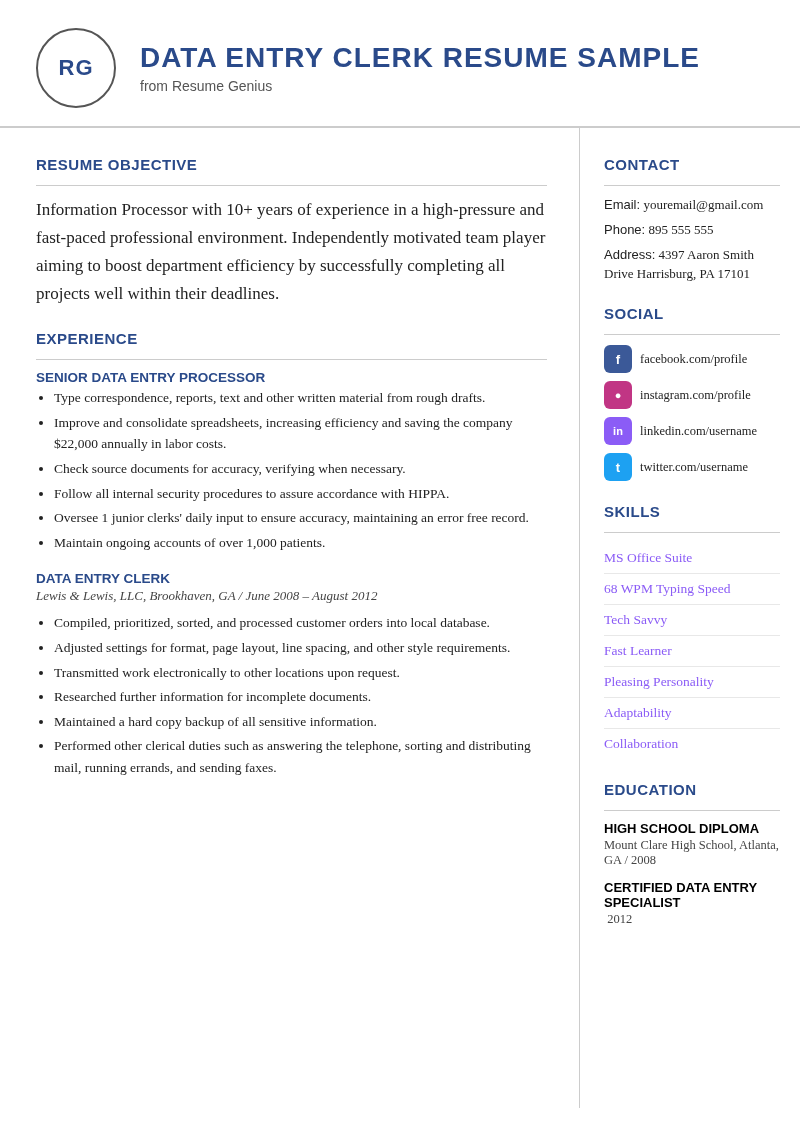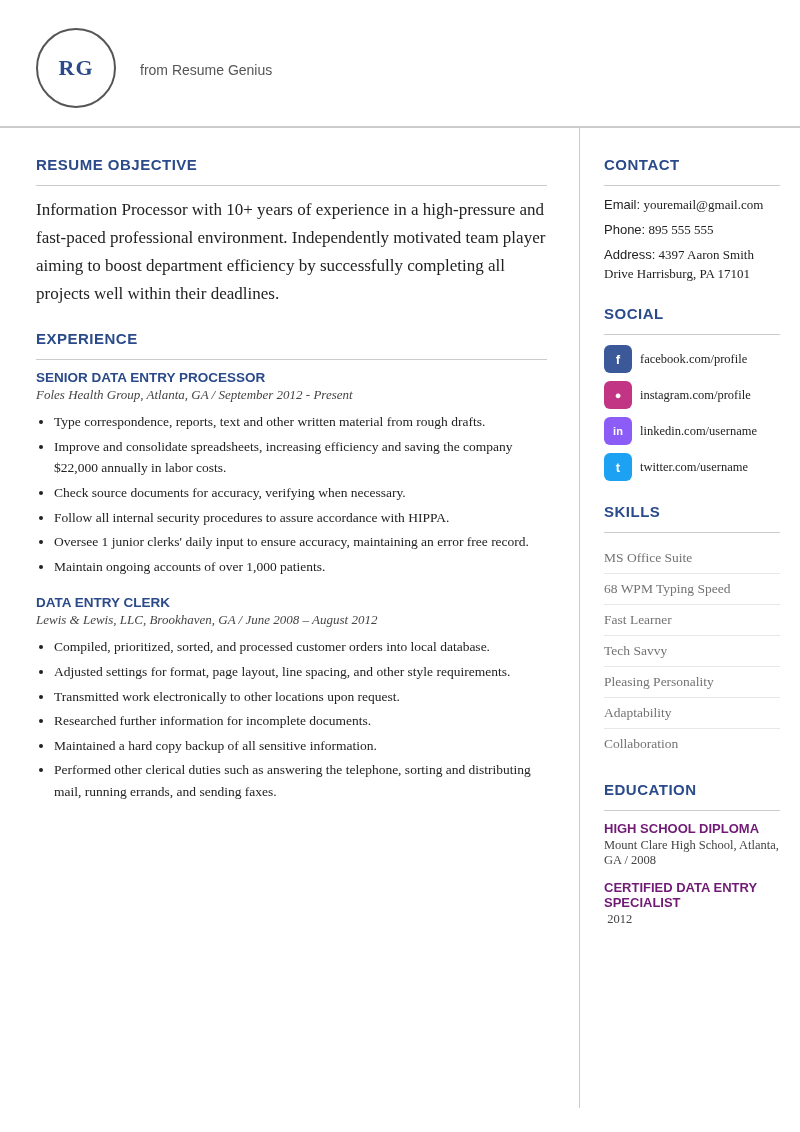--- a/index.html
+++ b/index.html
@@ -28,21 +28,21 @@
       display: flex;
       align-items: center;
       justify-content: center;
       flex-shrink: 0;
       margin-right: 24px;
     }
     .logo-initials {
       font-size: 22px;
       font-weight: bold;
       color: #2a4a8a;
-      font-family: Liberation Serif, serif;
+      font-family: Liberation Sans, sans-serif;
       letter-spacing: 1px;
     }
     .header-text {}
     .header-title {
       font-size: 28px;
       font-weight: bold;
       color: #2a4a8a;
       font-family: Arial, sans-serif;
       letter-spacing: 1px;
       text-transform: uppercase;
@@ -158,70 +158,70 @@
     .social-icon.li { background: #8b5cf6; }
     .social-icon.tw { background: #1da1f2; }
     .social-text {
       font-size: 12.5px;
       color: #222;
     }
 
     
     .skill-item {
       font-size: 13.5px;
-      color: #737373;
+      color: #8b5cf6;
       padding: 7px 0;
       border-bottom: 1px solid #e8e8e8;
     }
 
     
     .edu-title {
       font-family: Arial, sans-serif;
       font-size: 13px;
       font-weight: bold;
       text-transform: uppercase;
-      color: #701a75;
+      color: #000000;
       margin-bottom: 2px;
     }
     .edu-meta {
       font-size: 12.5px;
       color: #444;
       margin-bottom: 12px;
     }
 
     .section-gap { margin-bottom: 22px; }
     .section-gap-sm { margin-bottom: 14px; }
   </style>
 </head>
 <body>
 
 <div class="header">
   <div class="logo-circle">
     <span class="logo-initials">RG</span>
   </div>
   <div class="header-text">
+    <div class="header-title">DATA ENTRY CLERK RESUME SAMPLE</div>
     <div class="header-subtitle">from Resume Genius</div>
   </div>
 </div>
 
 <div class="main-layout">
 
   <div class="left-col">
 
     <div class="section-gap">
       <div class="section-title">RESUME OBJECTIVE</div>
       <p class="objective-text">Information Processor with 10+ years of experience in a high-pressure and fast-paced professional environment. Independently motivated team player aiming to boost department efficiency by successfully completing all projects well within their deadlines.</p>
     </div>
 
     <div>
       <div class="section-title">EXPERIENCE</div>
 
       <div class="section-gap-sm">
         <div class="job-title-link">SENIOR DATA ENTRY PROCESSOR</div>
-        <div class="job-meta">Foles Health Group, Atlanta, GA  /  September 2012 - Present</div>
         <ul class="job-bullets">
           <li>Type correspondence, reports, text and other written material from rough drafts.</li>
           <li>Improve and consolidate spreadsheets, increasing efficiency and saving the company $22,000 annually in labor costs.</li>
           <li>Check source documents for accuracy, verifying when necessary.</li>
           <li>Follow all internal security procedures to assure accordance with HIPPA.</li>
           <li>Oversee 1 junior clerks' daily input to ensure accuracy, maintaining an error free record.</li>
           <li>Maintain ongoing accounts of over 1,000 patients.</li>
         </ul>
       </div>
 
@@ -277,22 +277,22 @@
       <div class="social-item">
         <div class="social-icon tw">t</div>
         <span class="social-text">twitter.com/username</span>
       </div>
     </div>
 
     <div class="section-gap">
       <div class="section-title">SKILLS</div>
       <div class="skill-item">MS Office Suite</div>
       <div class="skill-item">68 WPM Typing Speed</div>
+      <div class="skill-item">Tech Savvy</div>
       <div class="skill-item">Fast Learner</div>
-      <div class="skill-item">Tech Savvy</div>
       <div class="skill-item">Pleasing Personality</div>
       <div class="skill-item">Adaptability</div>
       <div class="skill-item" style="border-bottom:none;">Collaboration</div>
     </div>
 
     <div>
       <div class="section-title">EDUCATION</div>
       <div class="edu-title">HIGH SCHOOL DIPLOMA</div>
       <div class="edu-meta">Mount Clare High School, Atlanta, GA / 2008</div>
       <div class="edu-title">CERTIFIED DATA ENTRY SPECIALIST</div>

